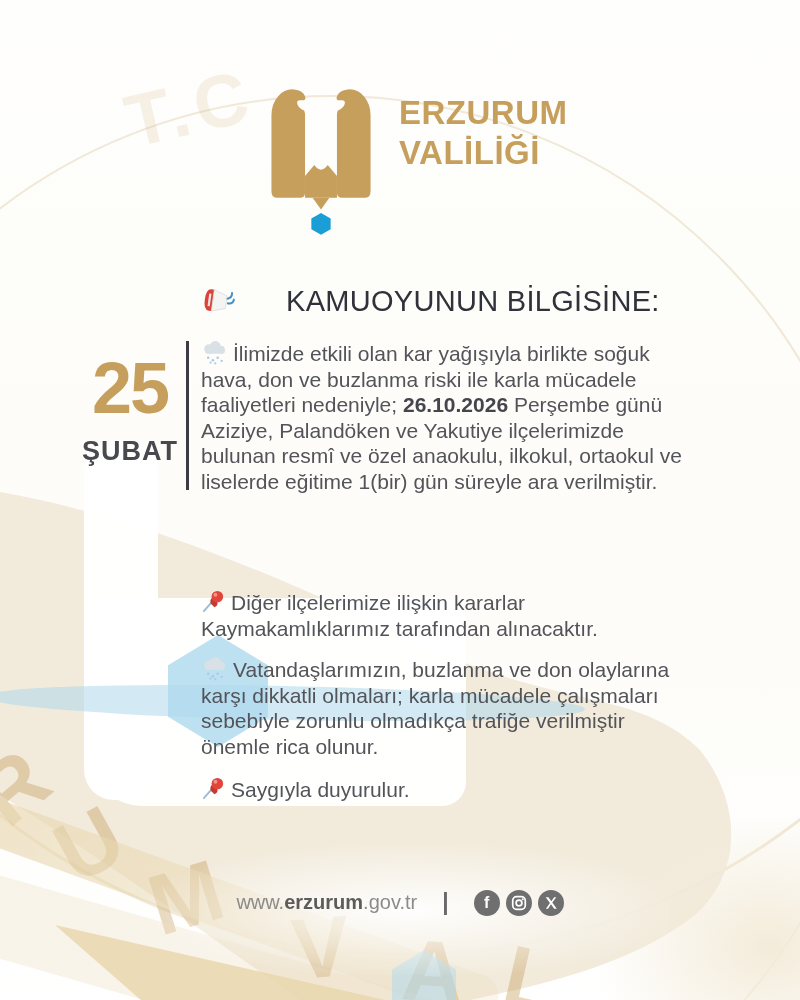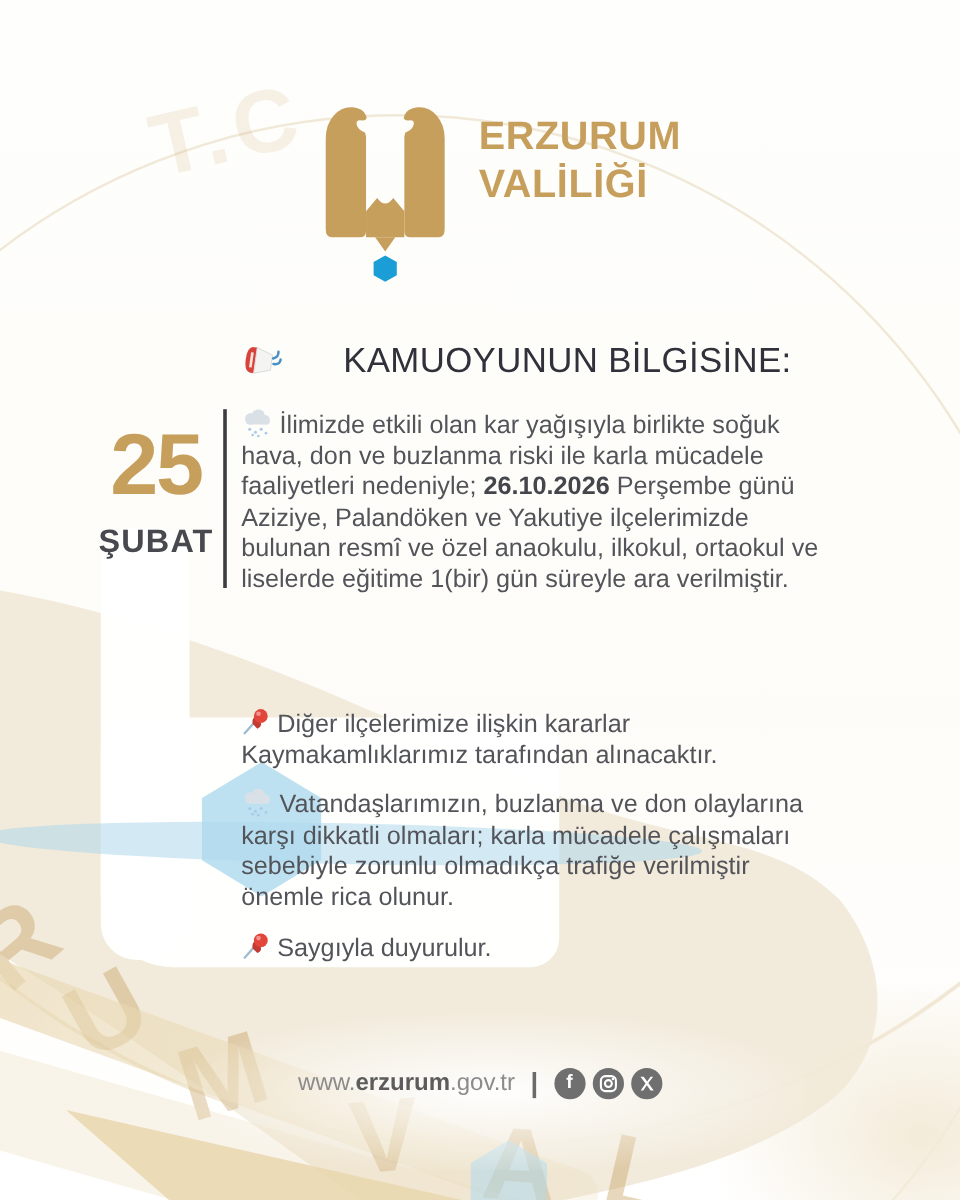--- a/index.html
+++ b/index.html
@@ -57,21 +57,21 @@
   .para{position:absolute;font-size:21px;line-height:25.5px;color:#53545a;}
   .p1{left:201px;top:341px;width:488px;}
   .p2{left:201px;top:515px;width:500px;}
   .p3{left:201px;top:589px;width:500px;}
   .p4{left:201px;top:657px;width:494px;}
   .sign{left:201px;top:776px;width:400px;}
   .b{font-weight:700;color:#45464c;}
   .inline-ico{display:inline-block;vertical-align:-4px;margin-right:5px;}
   
   .footer{position:absolute;left:0;right:0;top:889px;display:flex;align-items:center;
-        justify-content:center;gap:9px;font-size:20px;color:#8b8b8b;}
+        justify-content:center;gap:21px;font-size:20px;color:#8b8b8b;}
   .url .b2{font-weight:700;color:#5c5c5c;}
   .sep{font-size:23px;font-weight:700;color:#6a6a6a;margin:0 4px;}
   .icons{display:flex;align-items:center;gap:6px;}
   .circle-ico{width:26px;height:26px;border-radius:50%;background:#6f6f6f;display:flex;
         align-items:center;justify-content:center;color:#fff;font-weight:700;font-size:16px;}
   .handle{color:#828282;}
 </style>
 </head>
 <body>
 

